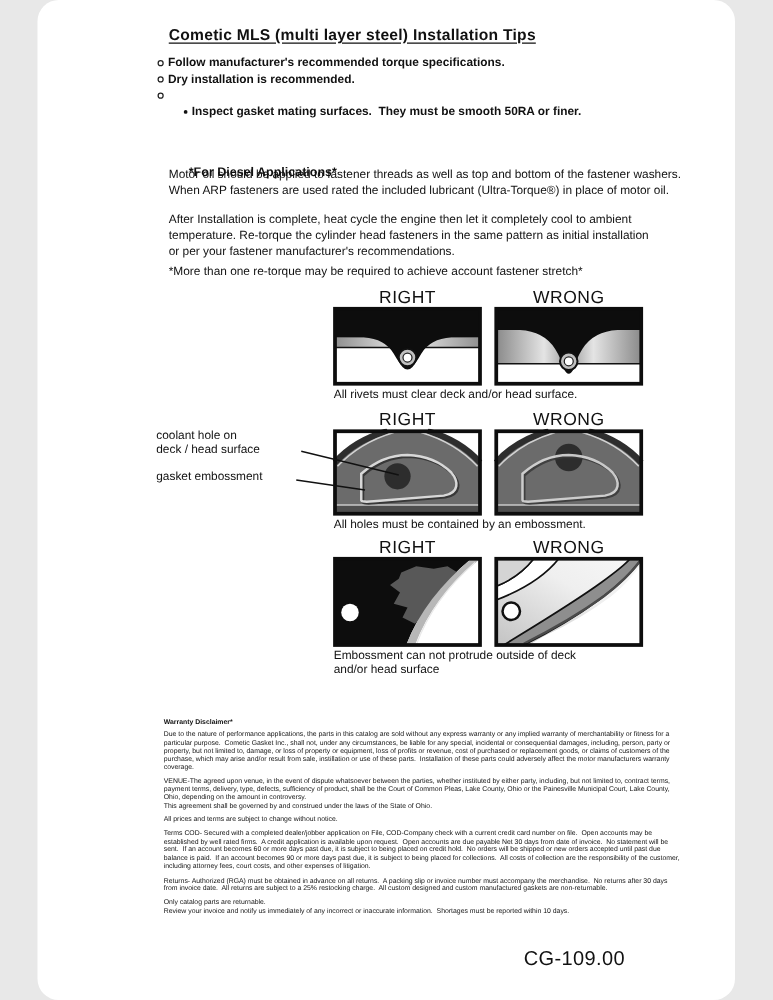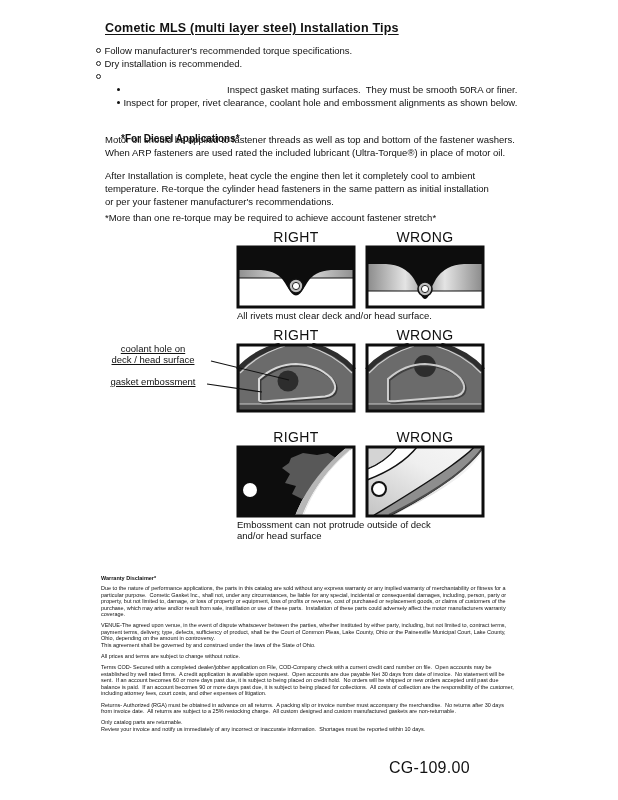--- a/index.html
+++ b/index.html
@@ -1,39 +1,39 @@
 <!DOCTYPE html>
 <html><head>
 <meta charset="utf-8">
 <style>
   html,body{margin:0;padding:0;background:#e8e8e8;}
   .page{
-    position:relative;width:618px;height:800px;background:#ffffff;
+    position:relative;width:558px;height:800px;background:#ffffff;
     font-family:"Liberation Sans","DejaVu Sans",sans-serif;color:#111;
-    overflow:hidden;margin:0 auto;
+    overflow:hidden;margin:0 auto;border-radius:17px;
   }
   .abs{position:absolute;}
   .title{
     left:105px;top:21px;font-size:12.5px;font-weight:bold;letter-spacing:.2px;
     text-decoration:underline;text-underline-offset:2px;margin:0;
   }
   .tips{left:96px;top:44px;font-size:9.5px;line-height:13px;}
-  .bullet-row{display:flex;align-items:flex-start;height:13px;white-space:pre;}
-  .bullet-row.sub{margin-left:21px;justify-content:space-between;}
+  .bullet-row{display:flex;align-items:flex-start;height:13px;white-space:pre;font-weight:bold;}
+  .bullet-row.sub{margin-left:21px;}
   .marker-circle{flex:0 0 auto;width:3.4px;height:3.4px;border:1px solid #222;border-radius:50%;margin:4px 3px 0 0;}
   .marker-dot{flex:0 0 auto;width:3.4px;height:3.4px;background:#111;border-radius:50%;margin:4.5px 3px 0 0;}
   .diesel-heading{left:105px;top:117px;font-size:10px;font-weight:bold;margin:16px;}
   .body{font-size:9.5px;line-height:13px;margin:0;white-space:pre-wrap;}
   .para1{left:105px;top:133px;width:440px;}
   .para2{left:105px;top:169px;width:440px;}
   .note{left:105px;top:211px;width:440px;}
   .rw-label{width:120px;text-align:center;font-size:14px;letter-spacing:.4px;}
   .panel{width:120px;display:block;}
   .caption{font-size:9.5px;line-height:10.5px;white-space:pre-wrap;}
-  .callout{font-size:9.5px;line-height:11px;text-align:center;white-space:pre-line;text-decoration:underline;}
+  .callout{font-size:9.5px;line-height:11px;text-align:left;white-space:pre-line;}
   .leader-svg{pointer-events:none;z-index:5;}
   .disclaimer{left:101px;top:575px;width:414px;font-size:5.5px;line-height:6.4px;}
   .disclaimer h3{font-size:5.5px;margin:0 0 4px 0;}
   .disclaimer p{margin:0 0 5px 0;white-space:pre-wrap;}
   .footer-code{left:389px;top:759px;font-size:16px;letter-spacing:.3px;}
 </style>
 </head>
 <body>
 
 <div class="page">
@@ -48,24 +48,20 @@
     <div class="bullet-row">
       <span class="marker-circle"></span>
       <span>Dry installation is recommended.</span>
     </div>
     <div class="bullet-row">
       <span class="marker-circle"></span>
     </div>
     <div class="bullet-row sub">
       <span class="marker-dot"></span>
       <span>Inspect gasket mating surfaces.  They must be smooth 50RA or finer.</span>
-    </div>
-    <div class="bullet-row sub">
-      <span class="marker-dot"></span>
-      <span>Inspect for proper, rivet clearance, coolant hole and embossment alignments as shown below.</span>
     </div>
   </div>
 
   <h2 class="abs diesel-heading">*For Diesel Applications*</h2>
   <p class="abs body para1">Motor oil should be applied to fastener threads as well as top and bottom of the fastener washers.
 When ARP fasteners are used rated the included lubricant (Ultra-Torque®) in place of motor oil.</p>
   <p class="abs body para2">After Installation is complete, heat cycle the engine then let it completely cool to ambient
 temperature. Re-torque the cylinder head fasteners in the same pattern as initial installation
 or per your fastener manufacturer's recommendations.</p>
   <p class="abs body note">*More than one re-torque may be required to achieve account fastener stretch*</p>
@@ -154,20 +150,21 @@
     <path d="M24.3 58.3 L24.3 37.3 Q41.3 22.3 61.3 22.3 Q83.3 23.3 96.3 36.3 Q101.3 42.3 100.3 47.3 Q99.3 53.3 90.3 54.8 L34.3 59.3 Q24.3 60.3 24.3 58.3 Z" fill="none" stroke="#383838" stroke-width="2.2" opacity="0.85"></path>
     <path d="M23 57 L23 36 Q40 21 60 21 Q82 22 95 35 Q100 41 99 46 Q98 52 89 53.5 L33 58 Q23 59 23 57 Z" fill="none" stroke="#d8d8d8" stroke-width="2" opacity="0.9"></path>
     <rect x="2" y="2" width="116" height="66" fill="none" stroke="#0d0d0d" stroke-width="3"></rect>
   </svg>
 
   <svg class="abs leader-svg" style="left:100px;top:340px;" width="200" height="60" viewBox="0 0 200 60">
     <line x1="111" y1="21" x2="189" y2="40" stroke="#111" stroke-width="1.1"></line>
     <line x1="107" y1="44" x2="162" y2="52" stroke="#111" stroke-width="1.1"></line>
   </svg>
 
+  <div class="abs caption" style="left:237px;top:415px;width:280px;">All holes must be contained by an embossment.</div>
 
   <div class="abs rw-label" style="left:236px;top:429px;">RIGHT</div>
   <div class="abs rw-label" style="left:365px;top:429px;">WRONG</div>
 
   <svg class="abs panel" style="left:236px;top:445px;" width="120" height="73" viewBox="0 0 120 73">
     <rect x="0" y="0" width="120" height="73" fill="#fff"></rect>
     <path d="M2 2 H111 C87 22 69 45 59 71 H2 Z" fill="#0d0d0d"></path>
     <path d="M55 13 L67 8 L81 10 L92 8 L100 13 L91 23 L83 35 L75 46 L66 54 L56 49 L60 41 L49 38 L54 29 L46 23 L53 18 Z" fill="#585858"></path>
     <path d="M111 2 C87 22 69 45 59 71 L66 71 C76 45 93 22 117 3 Z" fill="#b7b7b7"></path>
     <path d="M114 5 C92 24 76 46 67 71" stroke="#e9e9e9" stroke-width="1" fill="none"></path>

